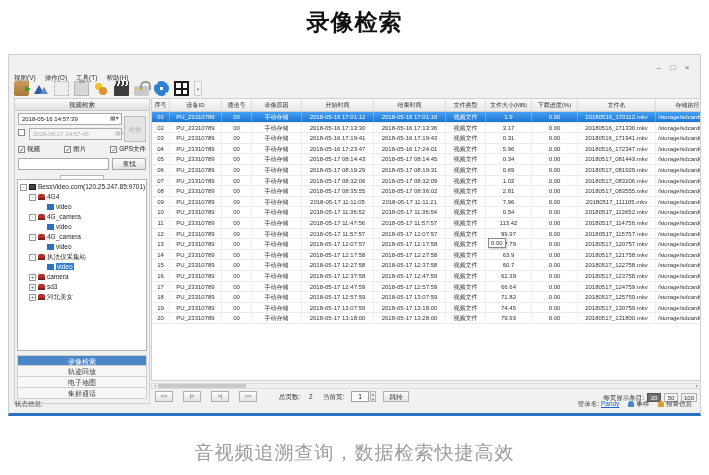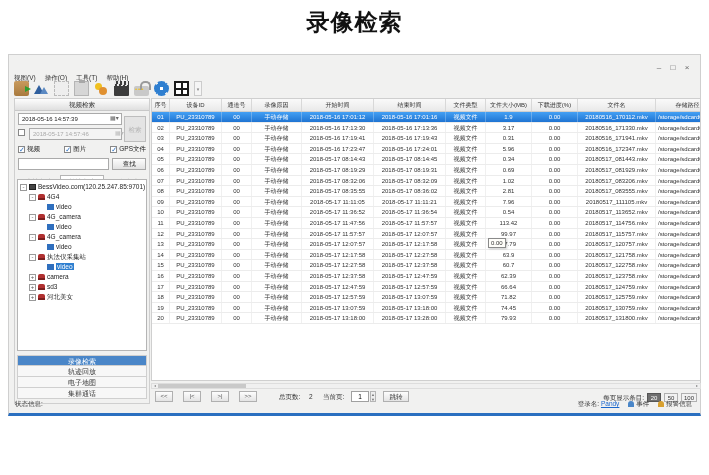--- a/index.html
+++ b/index.html
@@ -514,13 +514,14 @@
       <span id="status-label">状态信息:</span>
       <span id="loginarea">
         <span>登录名:</span>
         <span id="login-name">Pandy</span>
         <span class="micon blue"></span><span>事件</span>
         <span class="micon gold"></span><span>报警信息</span>
       </span>
     </div>
   </div>
 
+  <div id="page-caption">音视频追溯查询，数据检索快捷高效</div>
 </div>
 
 </body></html>

